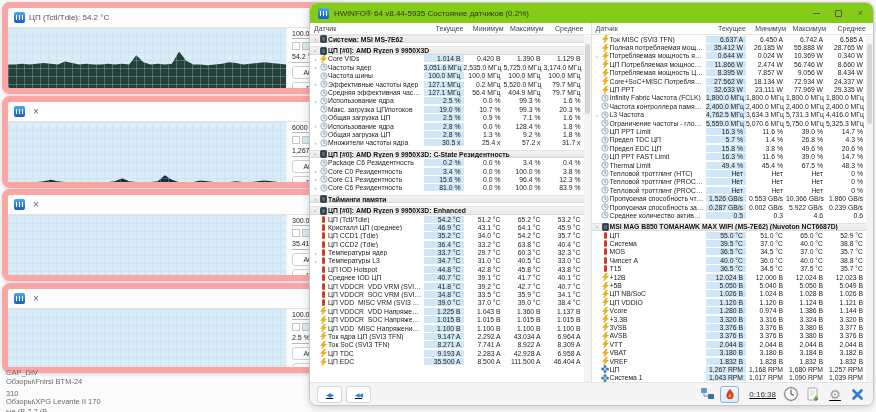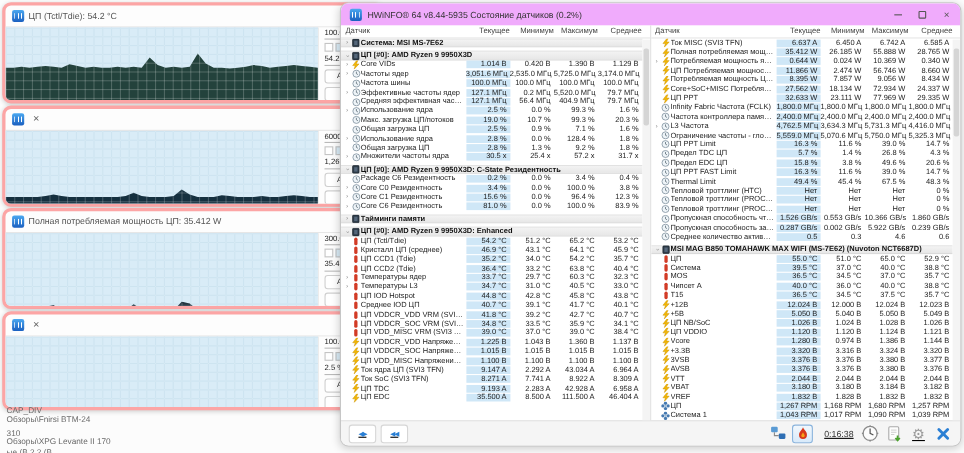--- a/index.html
+++ b/index.html
@@ -1,20 +1,20 @@
 <!DOCTYPE html>
 <html><head>
 <meta charset="utf-8">
 <style>
   html,body{margin:0;padding:0;width:876px;height:412px;overflow:hidden;
     font-family:"Liberation Sans",sans-serif;background:#fcfcfc;}
   *{box-sizing:border-box;}
 
   
-  .gwin{position:absolute;left:2px;width:347px;background:#fdfdfd;border:3px solid #fca5a5;
+  .gwin{position:absolute;left:2px;width:347px;background:#fdfdfd;border:6px solid #fca5a5;
     border-radius:8px;box-shadow:0 1px 4px rgba(0,0,0,.16);overflow:hidden;}
   .gtitle{height:19px;display:flex;align-items:center;gap:4px;padding:0 6px;font-size:8px;color:#555;}
   .gtitle .ttl{flex:1;white-space:nowrap;overflow:hidden;}
   .wclose{width:14px;text-align:center;color:#666;font-size:10px;line-height:14px;}
   .hwlogo{width:11px;height:11px;border-radius:2px;background:linear-gradient(#4aa8f0,#1a5fc0);
     position:relative;flex:0 0 auto;}
   .hwlogo::after{content:"";position:absolute;left:2px;right:2px;top:3px;bottom:3px;
     background:repeating-linear-gradient(to right,#fff 0 1px,transparent 1px 3px);}
   .gbody{display:flex;border-top:1px solid #e4e4e4;}
   .gplot{flex:1;position:relative;background:
@@ -39,21 +39,21 @@
   .gmin{margin-top:auto;}
 
   
   .desk{position:absolute;left:6px;font-size:7.5px;color:#6a6a6a;white-space:nowrap;}
 
   
   .mwin{position:absolute;left:309px;top:2px;width:565px;height:404px;background:#fff;
     border:1px solid #c6c6c6;border-radius:8px;box-shadow:0 2px 8px rgba(0,0,0,.18);
     display:flex;flex-direction:column;overflow:hidden;}
   .mtitle{height:20px;flex:0 0 auto;display:flex;align-items:center;gap:5px;padding:0 4px 0 8px;
-    font-size:8px;color:#333;background:#f0abfc;}
+    font-size:8px;color:#333;background:#84cc16;}
   .mtitle .ttl{flex:1;white-space:nowrap;overflow:hidden;}
   .winbtn{width:17px;height:15px;display:flex;align-items:center;justify-content:center;color:#555;font-size:9px;}
   .maxbox{width:7px;height:7px;border:1px solid #555;border-radius:1px;}
   .minbar{width:7px;height:1px;background:#555;}
 
   .panels{flex:1;display:flex;min-height:0;}
   .panel{width:50%;display:flex;flex-direction:column;position:relative;border-right:1px solid #e2e2e2;min-width:0;}
   .panel:last-child{border-right:none;}
   .phead{display:flex;align-items:center;font-size:7px;color:#444;padding:2px 7px 2px 4px;
     border-bottom:1px solid #e6e6e6;flex:0 0 auto;}
@@ -140,21 +140,20 @@
         <span class="gcur">1,267 RPM</span>
         <span class="gbtn">Auto Fit</span>
         <span class="gbtn">Reset</span>
         <span class="gmin">0</span>
       </div>
     </div>
   </div>
 <div class="gwin" style="top:189px;height:92px" id="gw2">
     <div class="gtitle">
       <span class="hwlogo"></span>
-      <span class="ttl">Полная потребляемая мощность ЦП: 35.412 W</span>
       <span class="wclose">×</span>
     </div>
     <div class="gbody">
       <div class="gplot">
         <svg preserveAspectRatio="none" viewBox="0 0 100 40">
           <polygon points="0,40 0.00,37.20 2.56,36.80 5.13,37.20 7.69,36.40 10.26,36.80 12.82,35.20 15.38,34.40 17.95,36.80 20.51,34.80 23.08,37.20 25.64,36.80 28.21,37.20 30.77,36.40 33.33,36.80 35.90,37.20 38.46,36.80 41.03,34.00 43.59,36.40 46.15,37.20 48.72,36.80 51.28,37.20 53.85,36.80 56.41,32.80 58.97,33.60 61.54,36.80 64.10,37.20 66.67,36.40 69.23,36.80 71.79,35.20 74.36,36.80 76.92,37.20 79.49,36.40 82.05,36.80 84.62,36.00 87.18,36.40 89.74,35.20 92.31,35.60 94.87,36.40 97.44,36.80 100.00,37.20 100,40" fill="#10222e"></polygon>
         </svg>
         <div class="gridover"></div>
       </div>
       <div class="gside">

